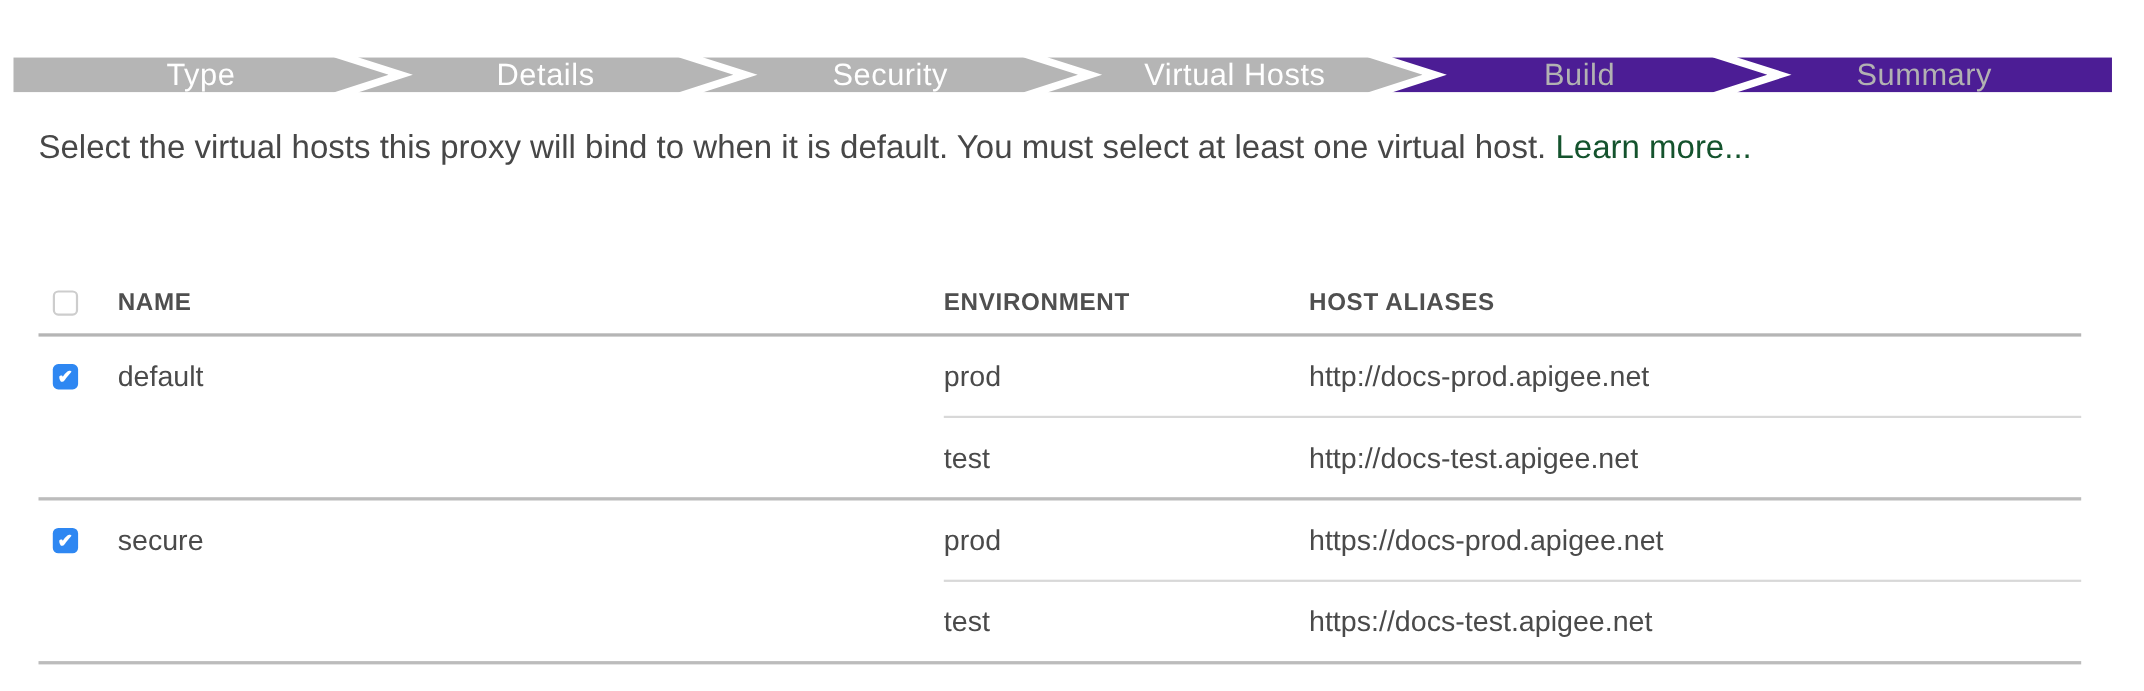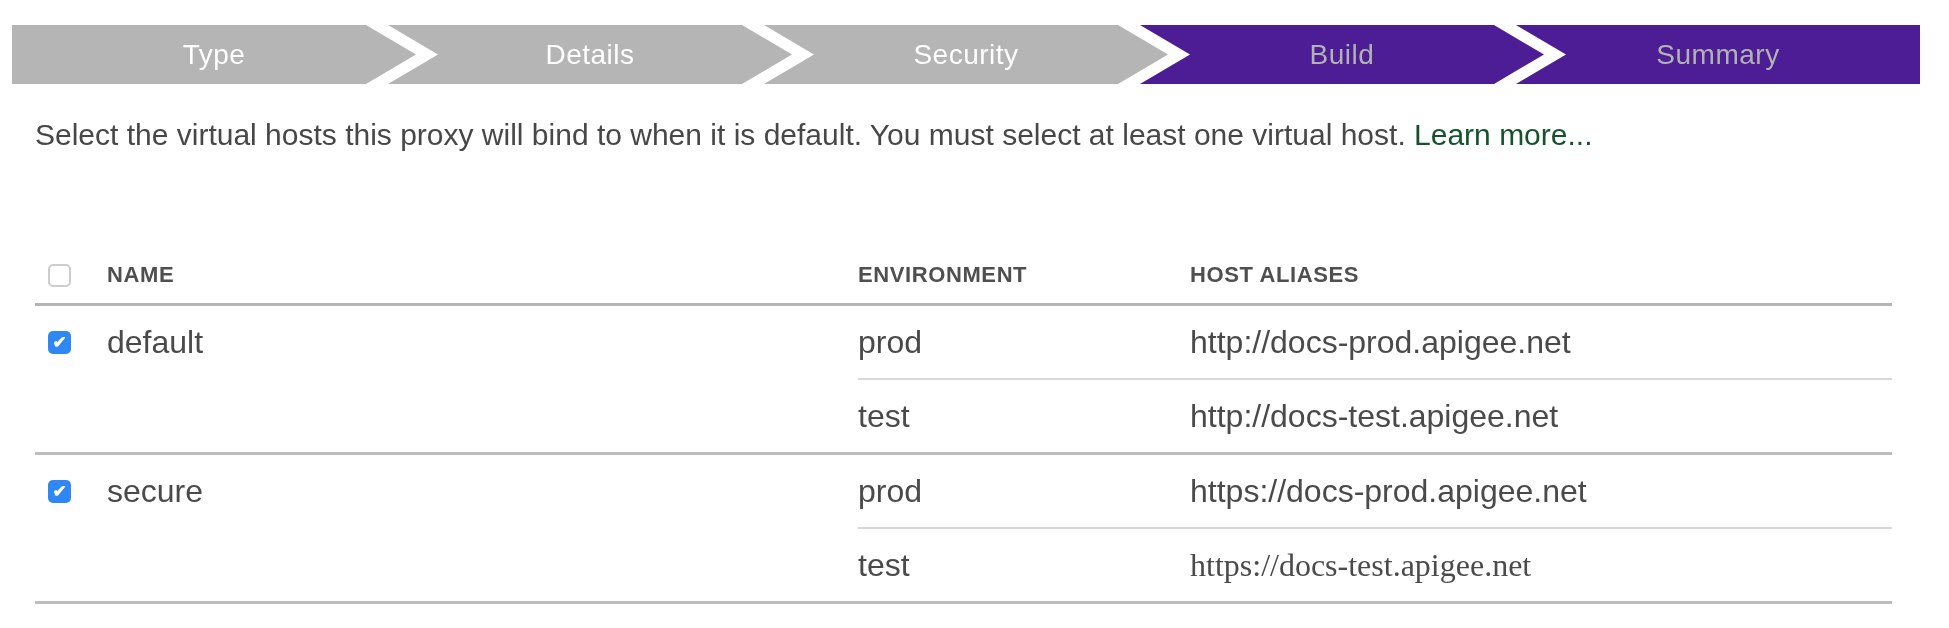--- a/index.html
+++ b/index.html
@@ -1,20 +1,20 @@
 <!DOCTYPE html>
 <html><head>
 <meta charset="utf-8">
 <style>
   * { margin:0; padding:0; box-sizing:border-box; }
   html,body { width:1949px; height:628px; overflow:hidden; background:#ffffff;
               font-family:"Liberation Sans", sans-serif; }
 
   
-  .wizard { display:flex; height:59px; margin:25px 29px 0 12px; }
+  .wizard { display:flex; height:59px; margin:25px 29px 0 12px;align-items:flex-end; }
   .step { flex:1; display:flex; align-items:center; justify-content:center;
           font-size:28px; letter-spacing:.5px; cursor:default; }
   .step + .step { margin-left:-28px; }
   .step.active   { background:#b5b5b5; color:#ffffff; }
   .step.inactive { background:#4c1d95; color:#b2b2b2; }
   .step.first { clip-path: polygon(0 0, calc(100% - 50px) 0, 100% 50%, calc(100% - 50px) 100%, 0 100%); }
   .step.mid   { clip-path: polygon(0 0, calc(100% - 50px) 0, 100% 50%, calc(100% - 50px) 100%, 0 100%, 50px 50%); }
   .step.last  { clip-path: polygon(0 0, 100% 0, 100% 100%, 0 100%, 50px 50%); }
 
   
@@ -22,21 +22,21 @@
   .learn-more { color:#14532d; cursor:pointer; }
 
   
   .vh-table { margin:88px 0 16px 35px; width:1857px; }
   .grid { display:grid; grid-template-columns:72px 751px 332px 702px; }
 
   .thead { height:62px; align-items:center; border-bottom:3px solid #b5b5b5; }
   .th { font-size:22px; font-weight:bold; color:#4f4f4f; letter-spacing:.6px; }
 
   .group { border-bottom:3px solid #bcbcbc; align-items:center; }
-  .cell { display:flex; align-items:center; height:72px; font-size:32px; color:#4a4a4a; }
+  .cell { display:flex; align-items:center; height:72px; font-size:26px; color:#4a4a4a; }
   .cb-cell { padding-left:13px; height:72px; display:flex; align-items:center; }
   .thead .cb-cell { height:62px; }
   .subdivider { grid-column:3 / 5; height:2px; background:#d8d8d8; }
   .c1 { grid-column:1; grid-row:1; }
   .c2 { grid-column:2; grid-row:1; }
 
   
   .checkbox { width:23px; height:23px; border-radius:5px; border:2px solid #cdcdcd;
               background:#ffffff; display:flex; align-items:center; justify-content:center;
               cursor:pointer; }
@@ -48,20 +48,23 @@
 
 <div class="wizard">
   <div class="step first active">
       <span>Type</span>
     </div>
   <div class="step mid active">
       <span>Details</span>
     </div>
   <div class="step mid active">
       <span>Security</span>
+    </div>
+  <div class="step mid active">
+      <span>Virtual Hosts</span>
     </div>
   <div class="step mid inactive">
       <span>Build</span>
     </div>
   <div class="step last inactive">
       <span>Summary</span>
     </div>
 </div>
 
 <div class="description">
@@ -100,17 +103,17 @@
       <div class="cb-cell c1">
         <div class="checkbox checked">
           <span class="mark">✔</span>
         </div>
       </div>
       <div class="cell c2">secure</div>
       <div class="cell" style="grid-column:3;grid-row:1;">prod</div>
       <div class="cell" style="grid-column:4;grid-row:1;">https://docs-prod.apigee.net</div>
       <div class="subdivider" style="grid-row:2;"></div>
       <div class="cell" style="grid-column:3;grid-row:3;">test</div>
-      <div class="cell" style="grid-column:4;grid-row:3;font-family:Liberation Serif, serif;">https://docs-test.apigee.net</div>
+      <div class="cell" style="grid-column:4;grid-row:3;">https://docs-test.apigee.net</div>
     </div>
   </div>
 
 </div>
 
 </body></html>

